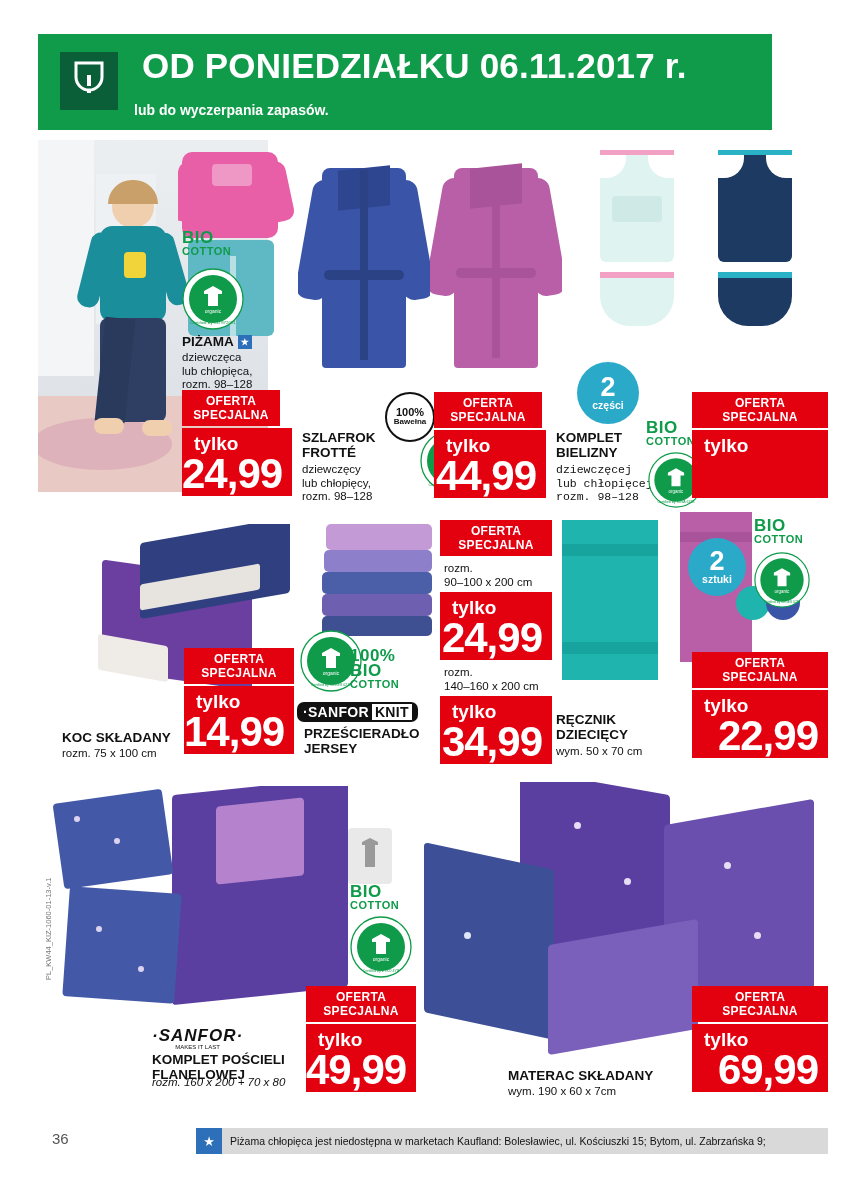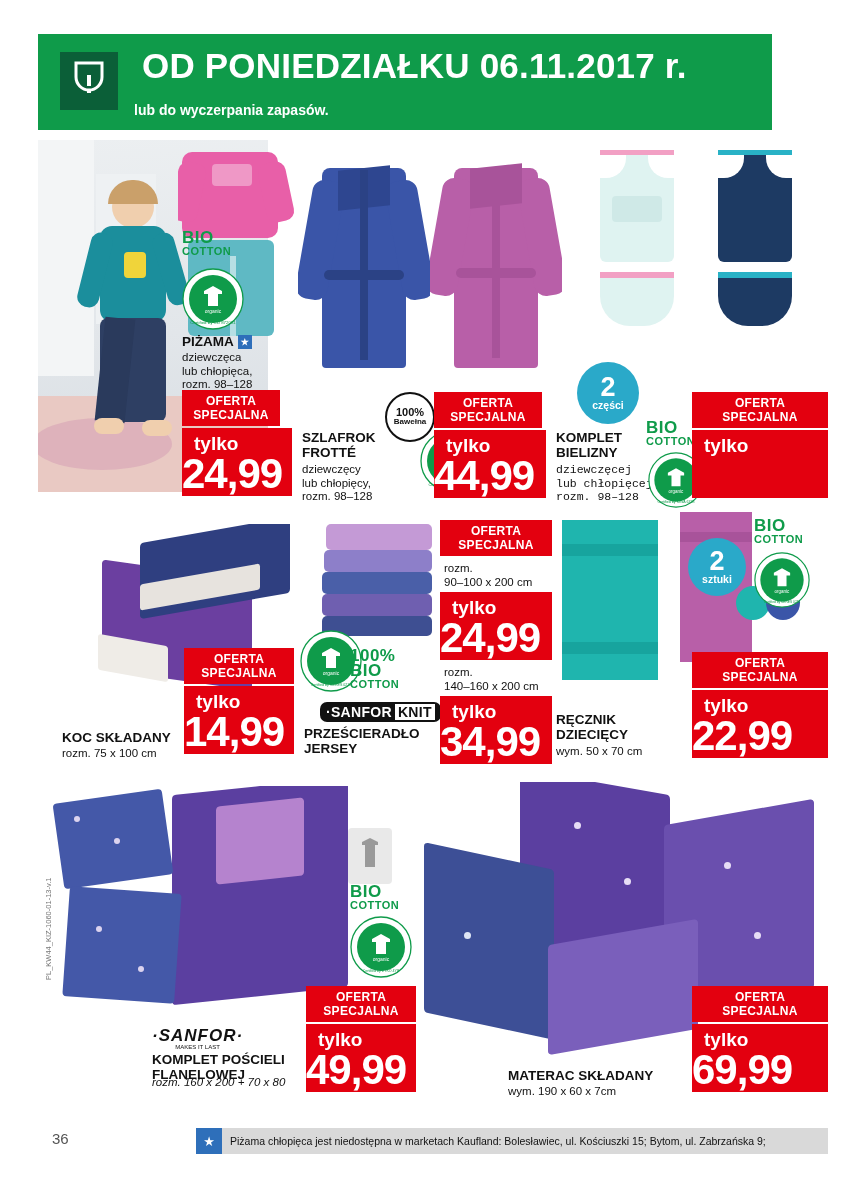--- a/index.html
+++ b/index.html
@@ -37,21 +37,21 @@
   .red-badge .oferta{
     font-size:12px;font-weight:bold;line-height:13px;padding-top:5px;letter-spacing:.3px;
   }
   .price-box{
     position:absolute;background:#e3000f;color:#fff;
   }
   .price-box .tylko{
     font-size:19px;font-weight:bold;padding:5px 0 0 12px;
   }
   .price-box .price{
-    font-size:42px;font-weight:bold;line-height:38px;text-align:left;padding-right:10px;
+    font-size:42px;font-weight:bold;line-height:38px;text-align:right;padding-right:10px;
     letter-spacing:-1px;
   }
   .price-box .price .dec{font-size:42px;}
 
   .prod-name{
     position:absolute;font-size:13.5px;font-weight:bold;line-height:15px;color:#111;
   }
   .prod-desc{
     position:absolute;font-size:11.5px;line-height:13.5px;color:#111;
   }
@@ -331,21 +331,21 @@
       <path d="M31 18 l9 5 v3 h-4 v12 h-10 v-12 h-4 v-3 z" fill="#ffffff"></path>
       <text x="31" y="45" font-size="5" fill="#ffffff" text-anchor="middle" font-family="Liberation Sans">organic</text>
       <text x="31" y="56" font-size="3.6" fill="#0f9b4a" text-anchor="middle" font-family="Liberation Sans">Certified by CERES 0212</text>
     </svg>
   </div>
   <div class="bio" style="left:350px;top:648px;">
     <div class="bio-text" style="color:#0f9b4a;">100%</div>
     <div class="bio-text">BIO</div>
     <div class="cotton-text">COTTON</div>
   </div>
-  <div class="sanfor-knit" style="left:320px;top:702px;border-radius:7px;">
+  <div class="sanfor-knit" style="left:297px;top:702px;border-radius:7px;">
     <span>·</span><span>SANFOR</span><span class="knit">KNIT</span>
   </div>
   <div class="prod-name" style="left:304px;top:726px;white-space:pre-line;">PRZEŚCIERADŁO
 JERSEY</div>
 
   <div class="red-badge" style="left:440px;top:520px;width:112px;height:36px;">
     <div class="oferta">OFERTA</div>
     <div class="oferta" style="padding-top:1px">SPECJALNA</div>
   </div>
   <div class="size-note" style="left:444px;top:562px;white-space:pre-line;">rozm.

